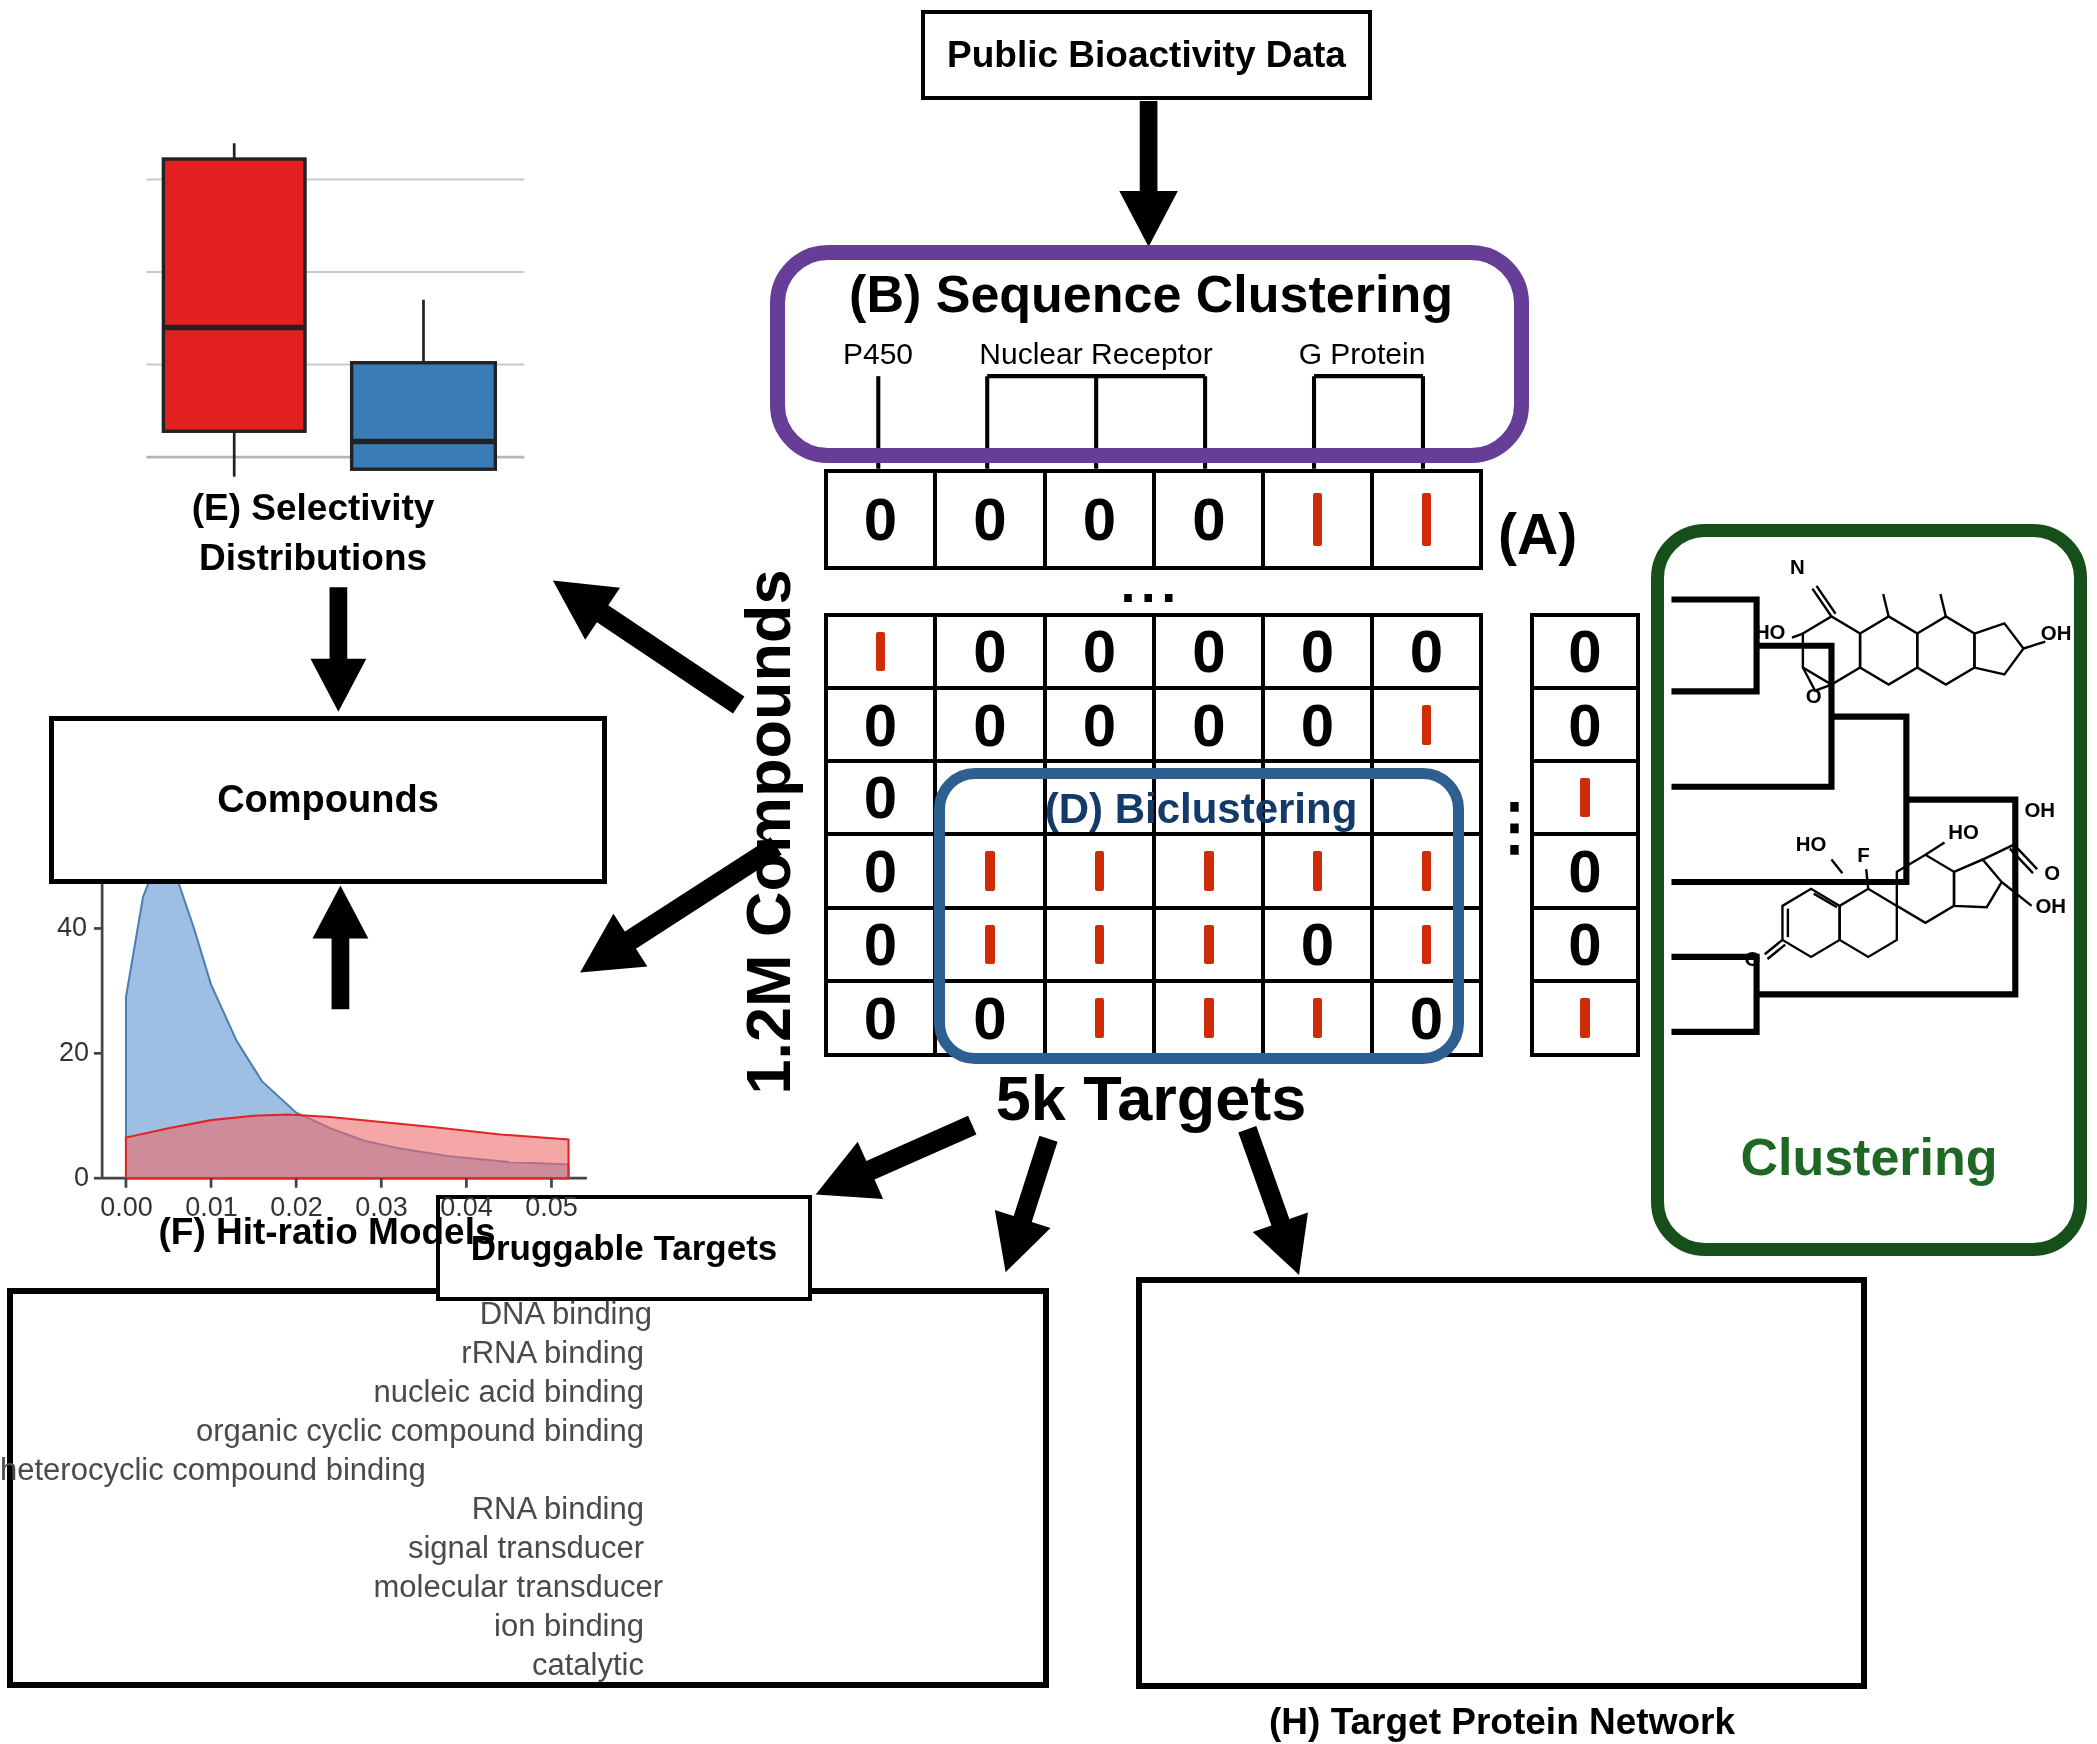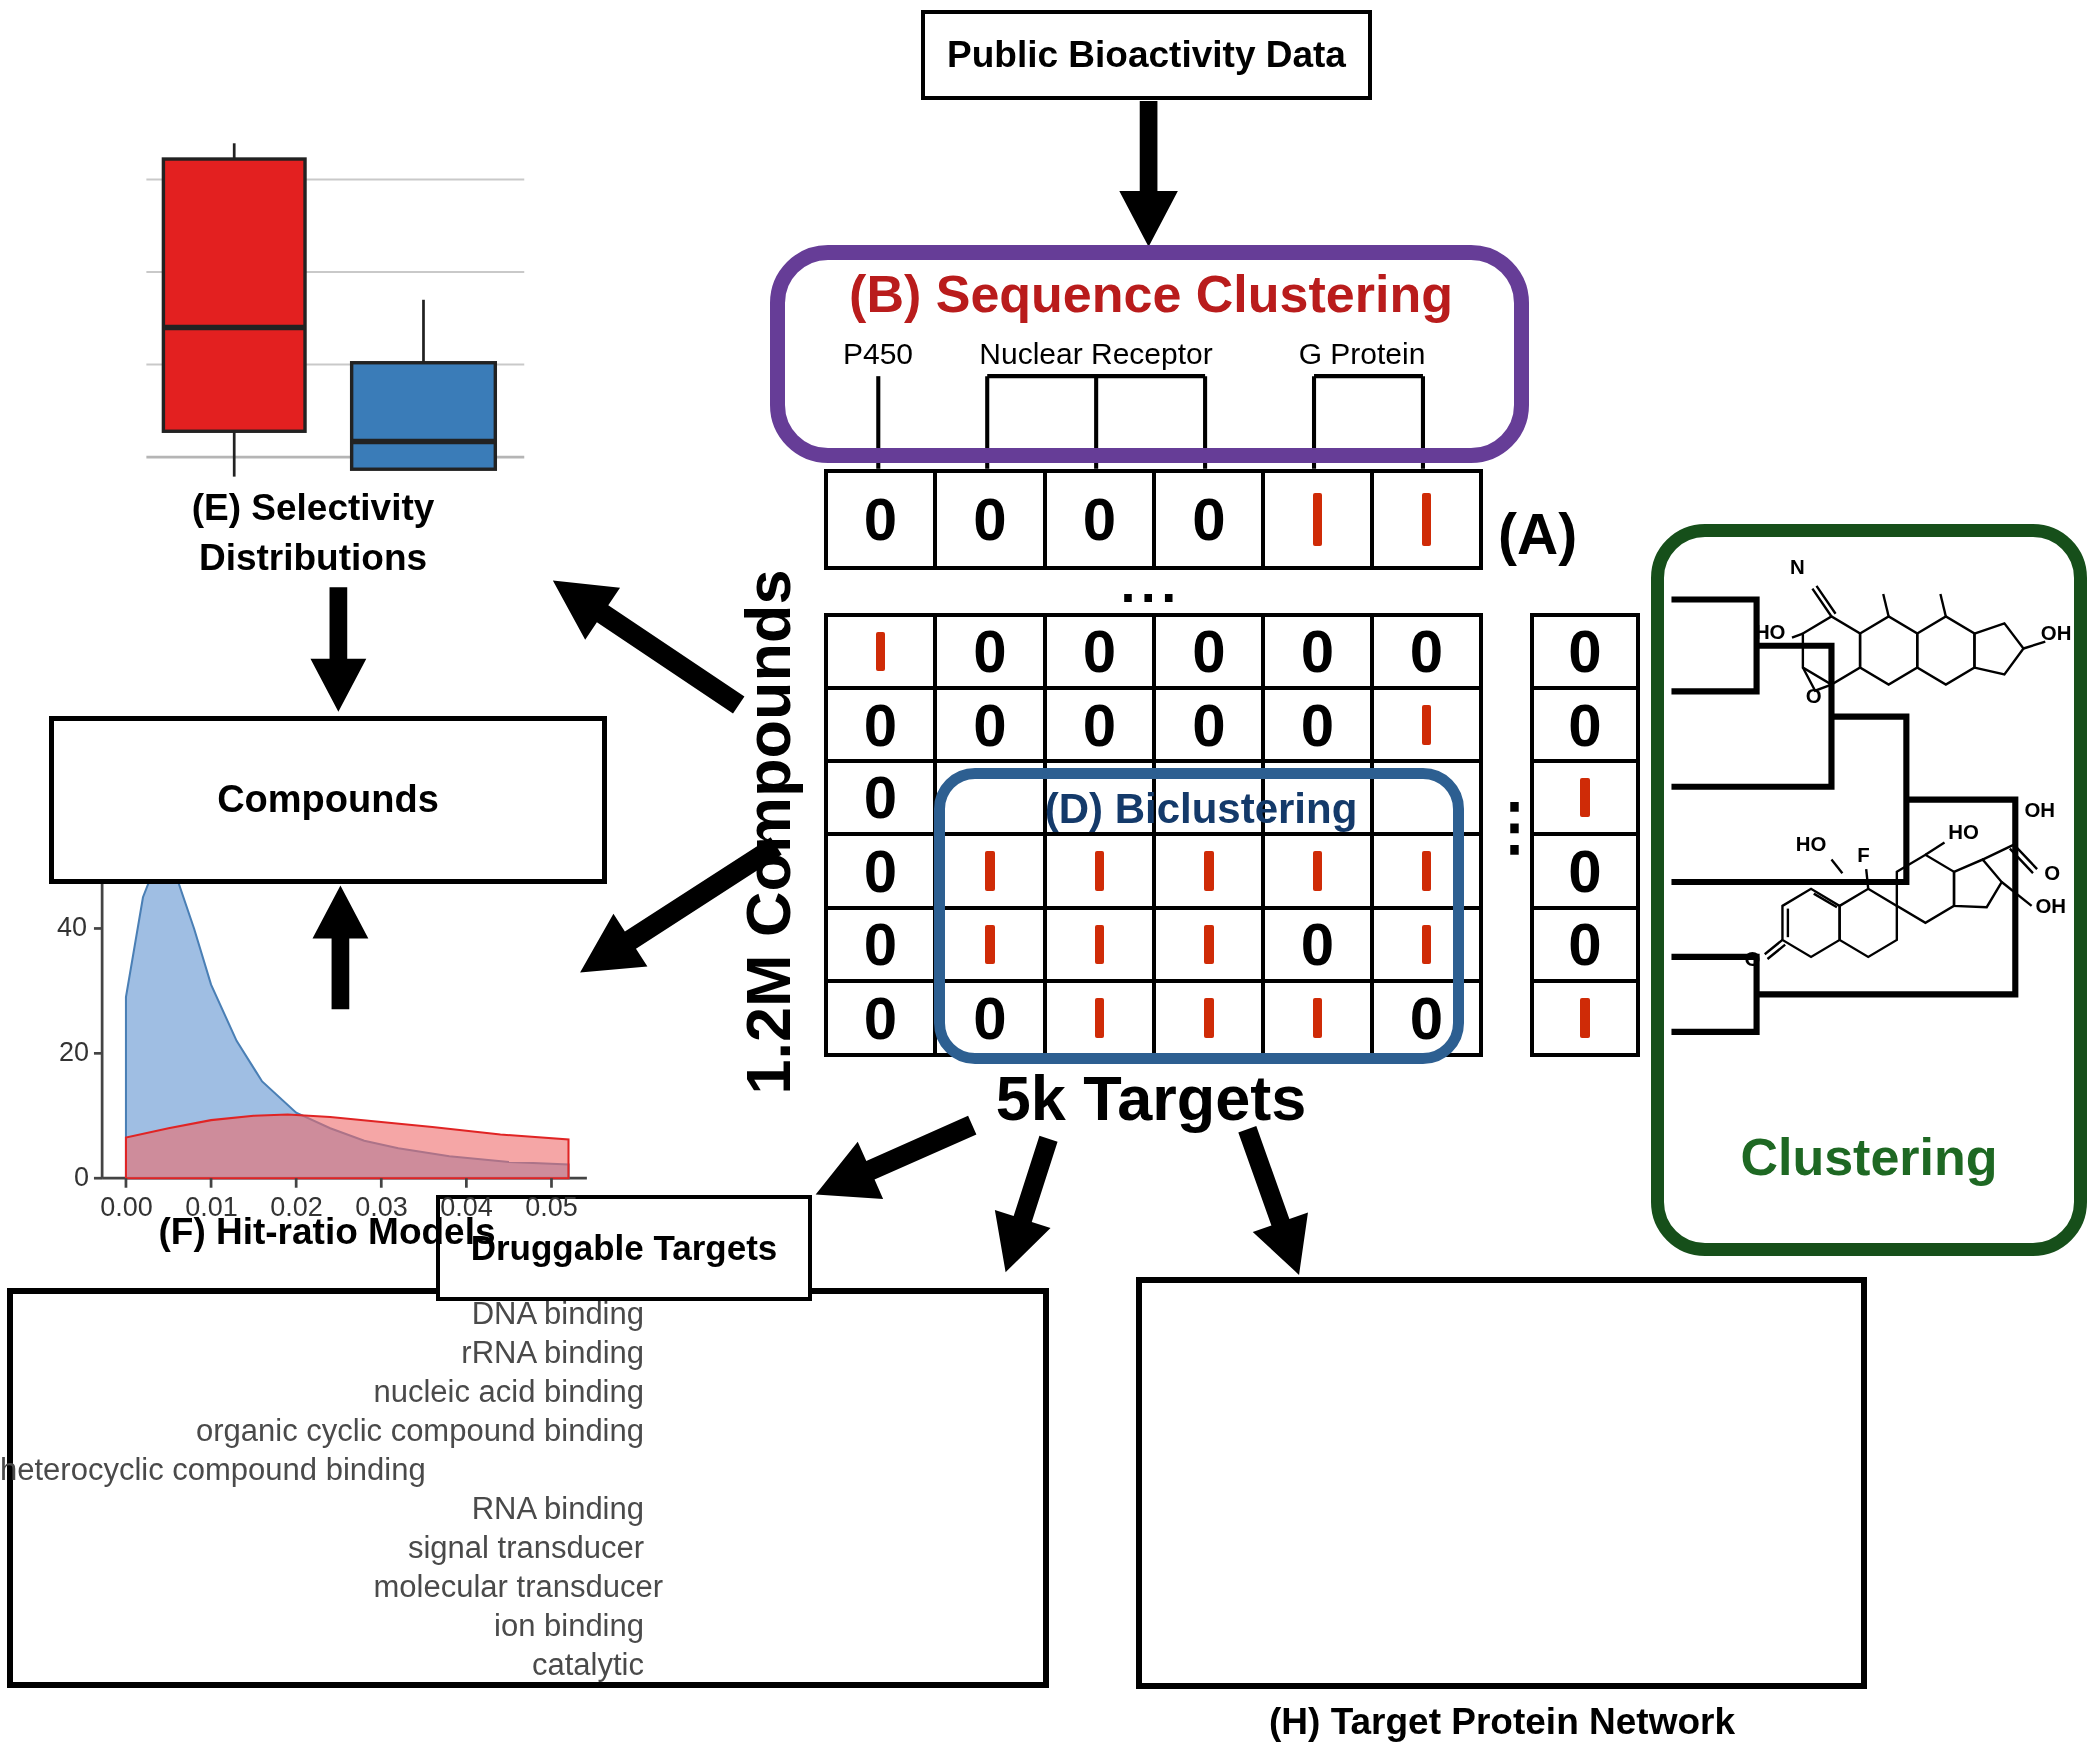--- a/index.html
+++ b/index.html
@@ -323,21 +323,21 @@
     <div>
       <div>Compounds</div>
     </div>
   </div>
 
   <div class="outbox" style="left:436px;top:1195px;width:368px;height:98px;font-size:35px;">
     <span>Druggable Targets</span>
   </div>
 
   <div class="abs" style="left:770px;top:245px;width:759px;height:218px;border:15px solid #663d97;border-radius:58px;z-index:1;box-sizing:border-box;"></div>
-  <div class="bigtitle ctr" style="left:1151px;top:264px;font-size:52px;color:#b91c1c;">(B) Sequence Clustering</div>
+  <div class="bigtitle ctr" style="left:1151px;top:264px;font-size:52px;color:#000000;">(B) Sequence Clustering</div>
   <div class="bigtitle ctr" style="left:878px;top:337px;font-size:30px;font-weight:normal;">P450</div>
   <div class="bigtitle ctr" style="left:1096px;top:337px;font-size:30px;font-weight:normal;">Nuclear Receptor</div>
   <div class="bigtitle ctr" style="left:1362px;top:337px;font-size:30px;font-weight:normal;">G Protein</div>
 
   <div class="bigtitle" style="left:1498px;top:501px;font-size:57px;">(A)</div>
   <div class="bigtitle ctr" style="left:1151px;top:552px;font-size:54px;letter-spacing:5.4px;">...</div>
   <div class="bigtitle" style="left:1483px;top:790px;font-size:63px;">⋮</div>
   <div class="bigtitle" style="left:768px;top:832px;font-size:63px;transform:translate(-50%,-50%) rotate(-90deg);">1.2M Compounds</div>
   <div class="bigtitle ctr" style="left:1151px;top:1062px;font-size:63px;">5k Targets</div>
 
@@ -438,21 +438,21 @@
   <div class="abs" style="left:1651px;top:524px;width:436px;height:732px;border:13.6px solid #164f1a;border-radius:54px;z-index:1;box-sizing:border-box;"></div>
   <div class="bigtitle ctr" style="left:1869px;top:1127px;font-size:52px;color:#1e6823;">Clustering</div>
 
   <div class="bigtitle ctr" style="left:313px;top:487px;font-size:37px;">(E) Selectivity</div>
   <div class="bigtitle ctr" style="left:313px;top:537px;font-size:37px;">Distributions</div>
 
   <div class="bigtitle ctr" style="left:327px;top:1211px;font-size:37px;">(F) Hit-ratio Models</div>
 
   <div class="abs" style="left:6.8px;top:1288px;width:1042px;height:400px;border:6.1px solid #000;box-sizing:border-box;background:#fff;z-index:1;"></div>
   <div id="go-labels">
-      <div class="golabel" style="left: 0px; top: 1314px; width: 644px; text-align: right;">DNA binding</div>
+      <div class="golabel" style="left: 0px; top: 1314px; width: 644px; text-align: right; padding-left: 8px;">DNA binding</div>
       <div class="golabel" style="left: 0px; top: 1353px; width: 644px; text-align: right;">rRNA binding</div>
       <div class="golabel" style="left: 0px; top: 1392px; width: 644px; text-align: right;">nucleic acid binding</div>
       <div class="golabel" style="left: 0px; top: 1431px; width: 644px; text-align: right;">organic cyclic compound binding</div>
       <div class="golabel" style="left: 0px; top: 1470px; width: 644px; ">heterocyclic compound binding</div>
       <div class="golabel" style="left: 0px; top: 1509px; width: 644px; text-align: right;">RNA binding</div>
       <div class="golabel" style="left: 0px; top: 1548px; width: 644px; text-align: right;">signal transducer</div>
       <div class="golabel" style="left: 0px; top: 1587px; width: 644px; text-align: right; margin-left: 19px;">molecular transducer</div>
       <div class="golabel" style="left: 0px; top: 1626px; width: 644px; text-align: right;">ion binding</div>
       <div class="golabel" style="left: 0px; top: 1665px; width: 644px; text-align: right;">catalytic</div>
     </div>

